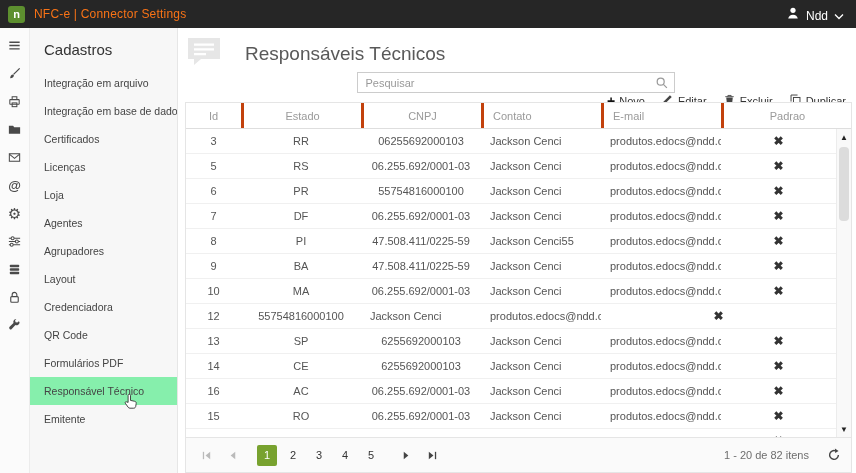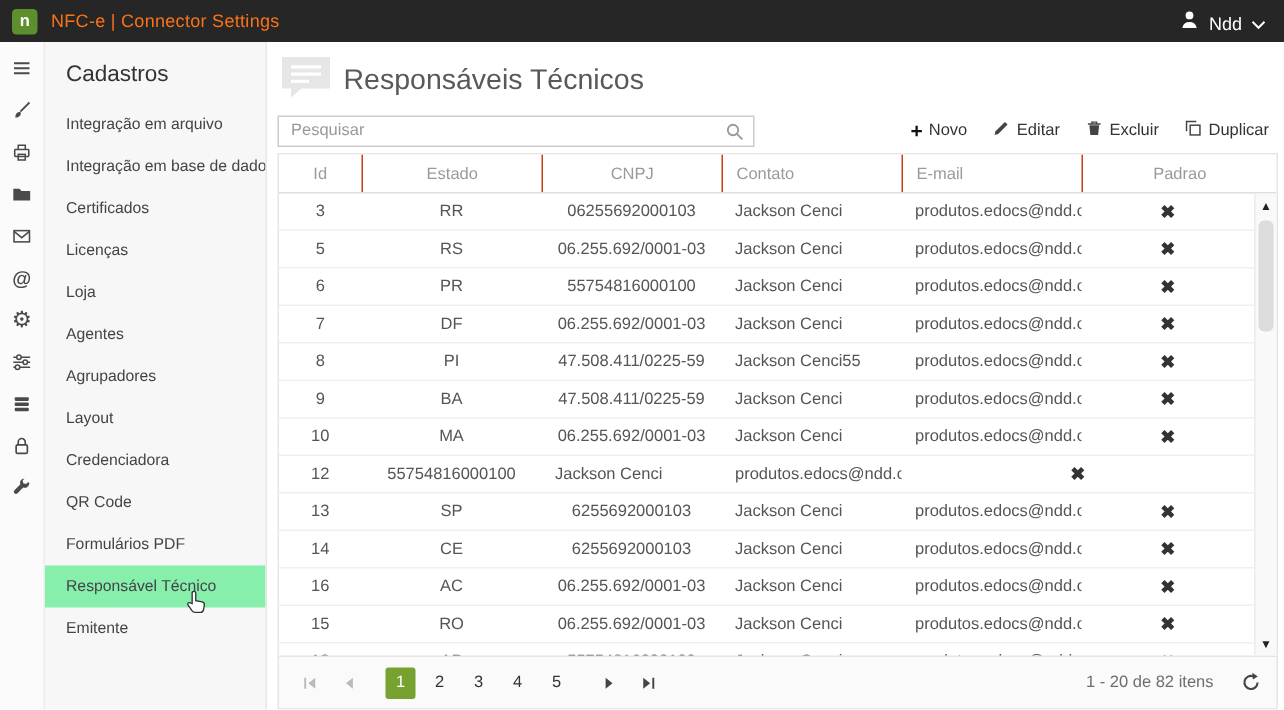--- a/index.html
+++ b/index.html
@@ -19,37 +19,37 @@
   .icon-btn { width:16px; height:16px; display:flex; align-items:center; justify-content:center; color:#4a4a4a; cursor:pointer; font-size:13px; line-height:1; }
 
   .sidebar { width:148px; background:#f7f7f7; border-right:1px solid #e6e6e6; overflow:hidden; }
   .sidebar h2 { font-size:15px; font-weight:400; color:#333; padding:13px 14px 11px; }
   .sidebar ul { list-style:none; font-size:10.5px; color:#444; }
   .sidebar li { padding:8px 14px; white-space:nowrap; overflow:hidden; cursor:pointer; }
   .sidebar li.selected { background:#86efac; }
 
   .main { flex:1; display:flex; flex-direction:column; background:#fff; position:relative; }
 
-  .page-header { height:44px; display:flex; align-items:center; gap:6px; padding:8px 8px 0 7px; }
+  .page-header { height:44px; display:flex; align-items:center; gap:22px; padding:8px 8px 0 7px; }
   .title-icon { flex:0 0 auto; }
   .page-header h1 { font-size:19px; font-weight:400; color:#595959; }
 
-  .toolbar-row { height:30px; display:flex; align-items:center; padding:0 10px 0 7px; }
+  .toolbar-row { height:30px; display:flex; align-items:center; padding:0 10px 0 7px;flex-direction:column; }
   .search-box { position:relative; width:318px; }
   .search-box input { width:100%; height:21px; border:1px solid #ccc; font-size:11px; padding:2px 26px 2px 8px; color:#333; outline:none; font-family:inherit; background:#fff; }
   .search-box input::placeholder { color:#999; }
   .search-icon { position:absolute; right:6px; top:4px; }
   .actions { margin-left:auto; display:flex; gap:16px; }
   .action-btn { display:flex; align-items:center; gap:4px; background:none; border:none; font-family:inherit; font-size:11px; color:#333; cursor:pointer; }
   .plus-glyph { font-size:14px; font-weight:700; color:#111; line-height:10px; }
 
   
   .grid { flex:1; margin:0 4px 0 7px; border:1px solid #e5e5e5; border-bottom:none; display:flex; flex-direction:column; overflow:hidden; background:#fff; }
   .grid-header { height:26px; display:flex; border-bottom:1px solid #dedede; color:#9a9a9a; font-size:11px; background:#fff; }
-  .grid-header .cell { border-left:1px solid #c2410c; cursor:pointer; }
+  .grid-header .cell { border-left:3px solid #c2410c; cursor:pointer; }
   .grid-header .cell:first-child { border-left:none; }
   .grid-body { flex:1; position:relative; overflow:hidden; }
   .rows { margin-right:15px; }
   .row { height:25px; display:flex; border-bottom:1px solid #f0f0f0; font-size:11px; color:#555; cursor:pointer; }
   .cell { display:flex; align-items:center; justify-content:center; overflow:hidden; white-space:nowrap; }
   .c0 { width:55px; } .c1 { width:120px; } .c2 { width:120px; }
   .c3 { width:120px; justify-content:flex-start; padding-left:9px; }
   .c4 { width:120px; justify-content:flex-start; padding-left:9px; }
   .c5 { flex:1; font-weight:700; color:#333; font-size:12px; }
   .grid-header .c3, .grid-header .c4 { font-weight:400; }

